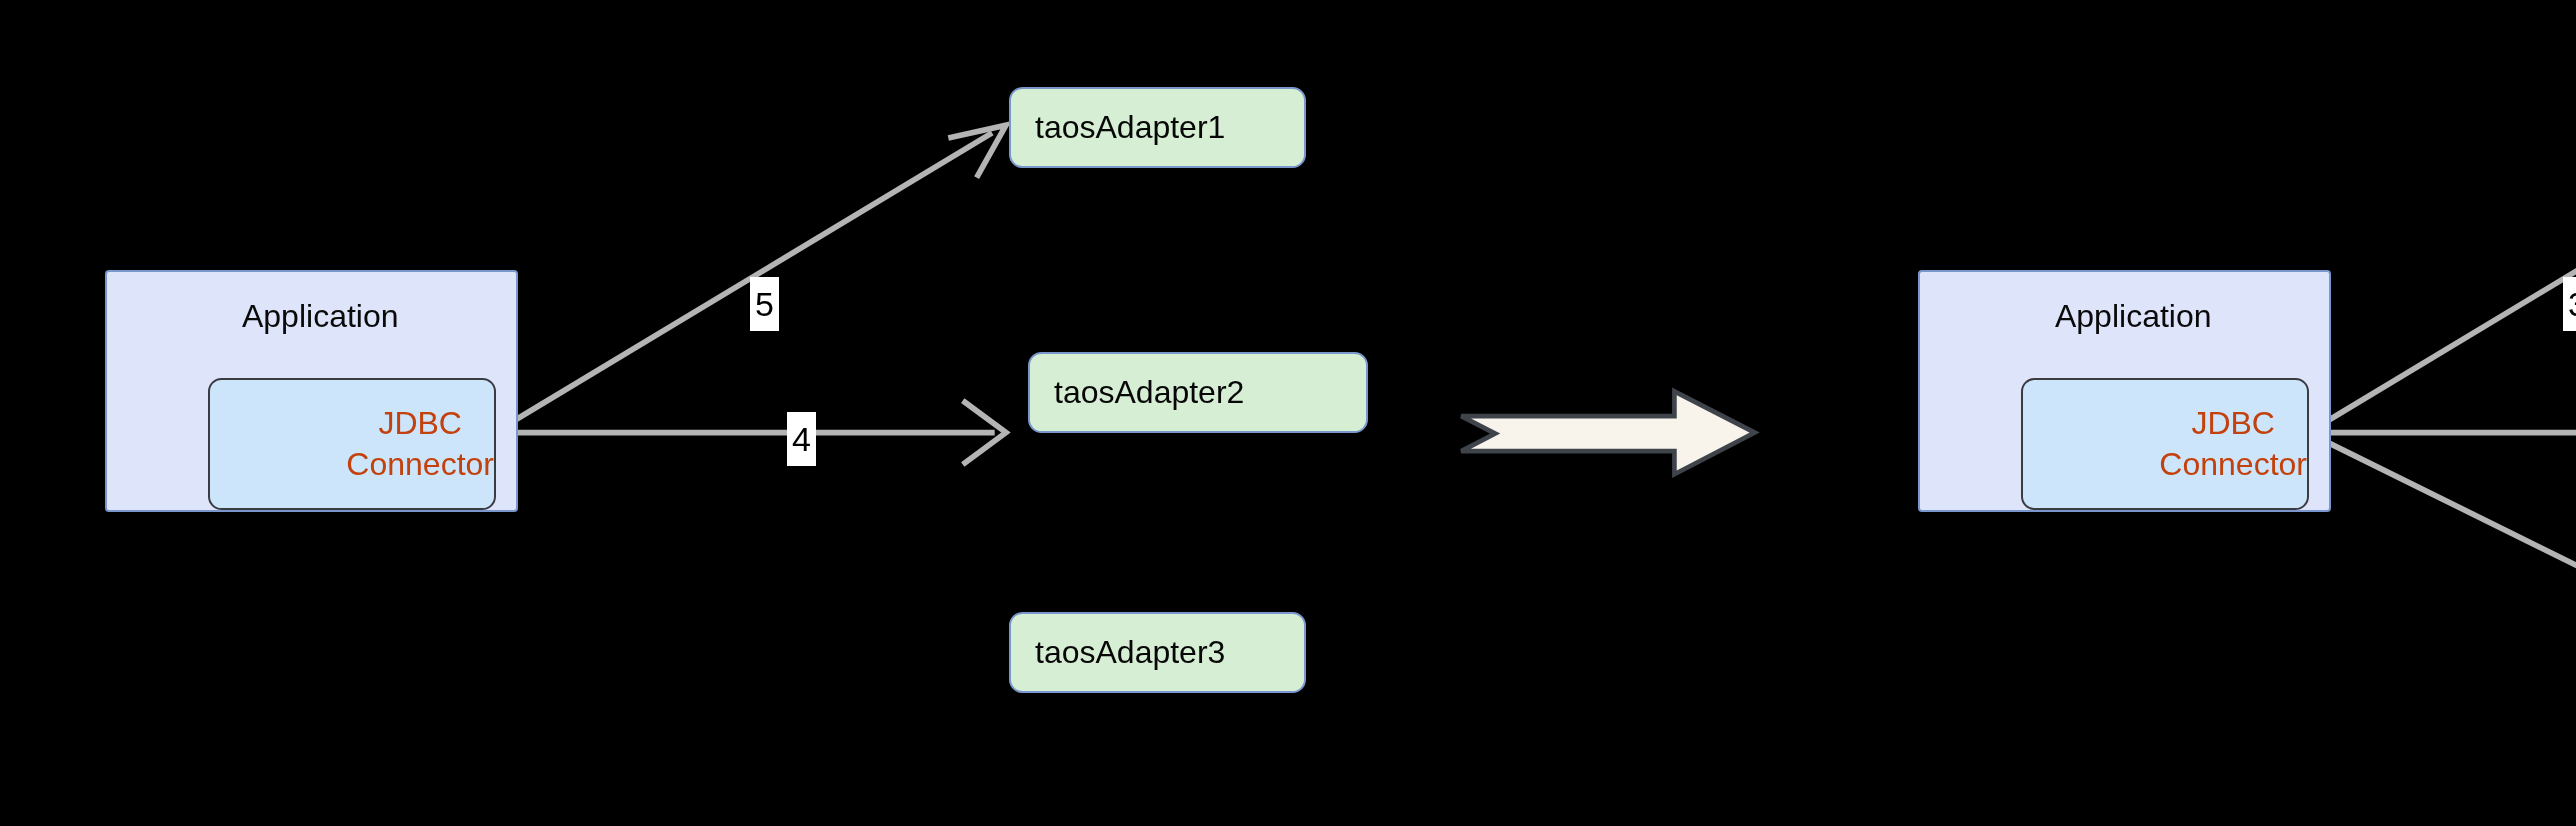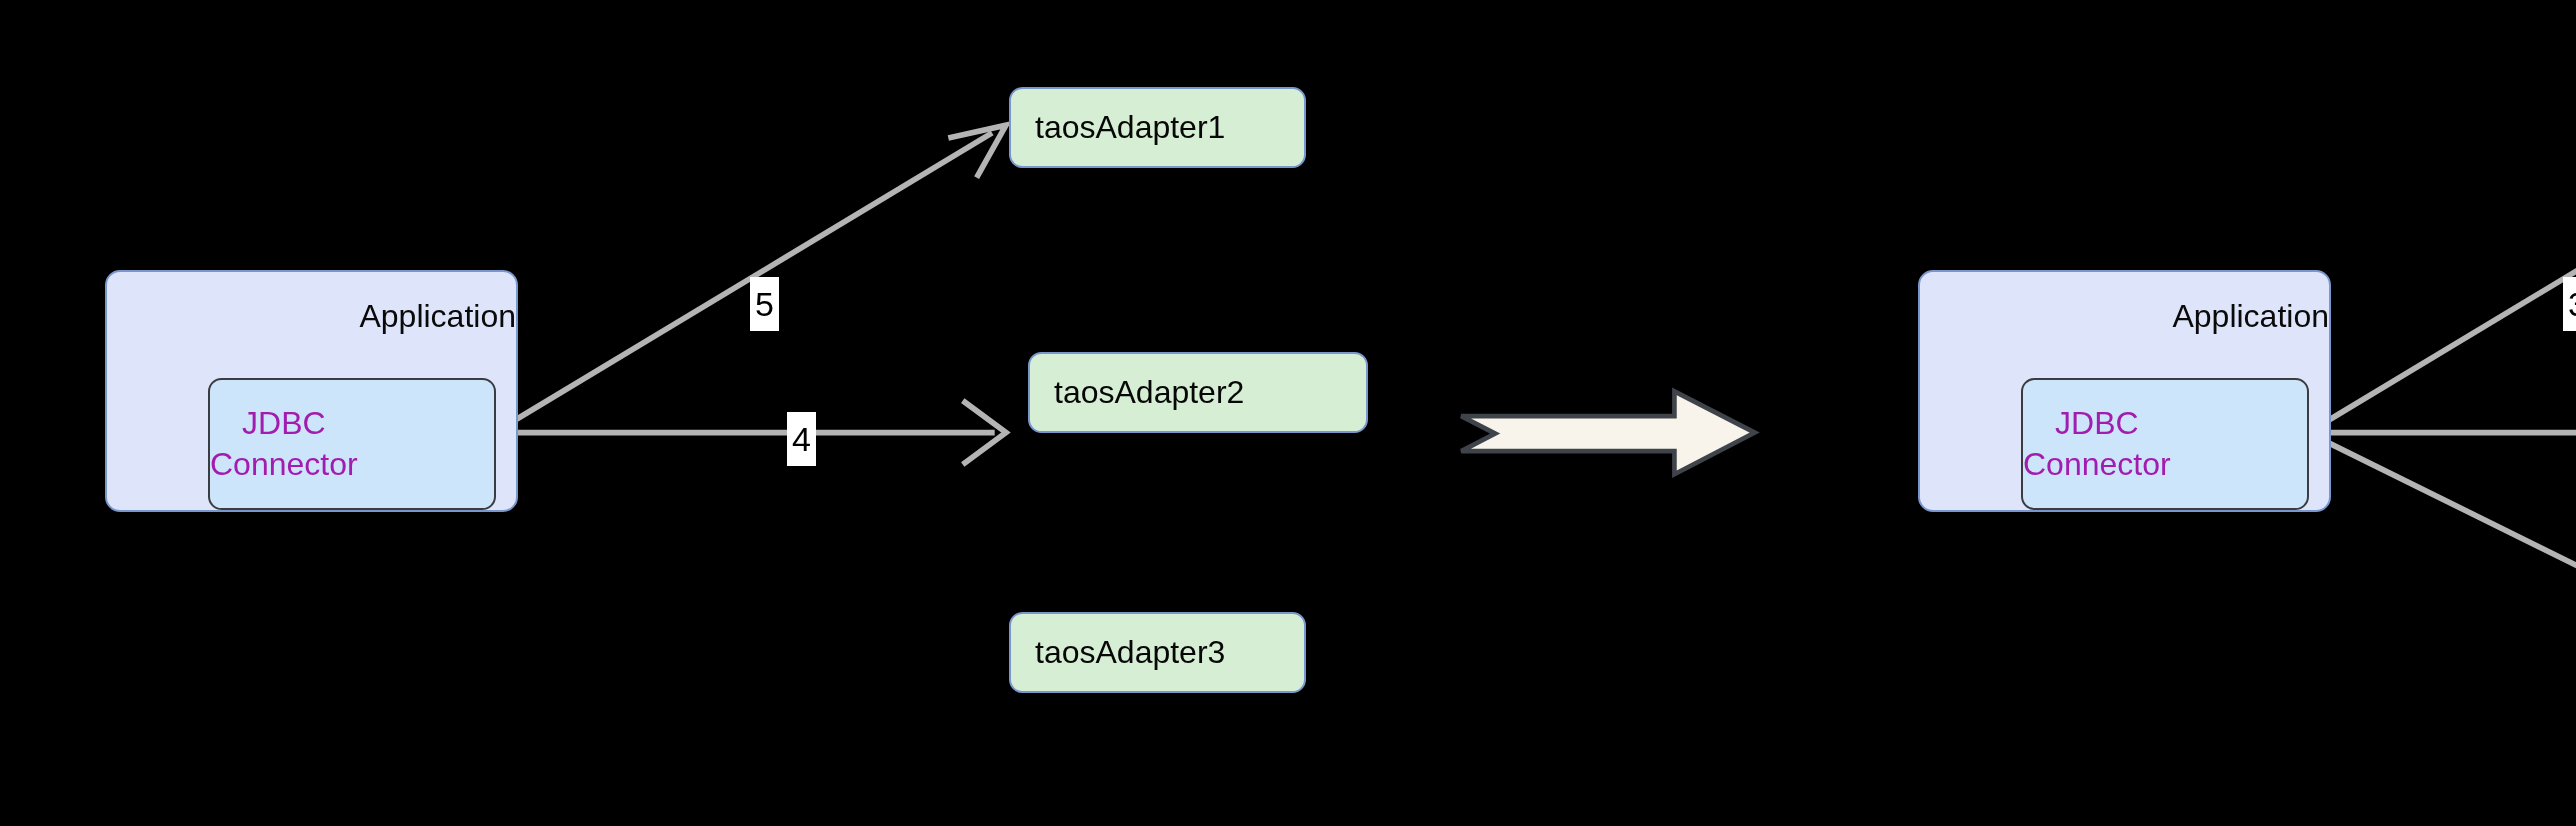--- a/index.html
+++ b/index.html
@@ -4,31 +4,31 @@
 <title>taosAdapter connection diagram</title>
 <style>
   html,body{margin:0;padding:0;background:#000;}
   body{width:3217px;height:826px;overflow:hidden;
        font-family:"Liberation Sans","DejaVu Sans",sans-serif;}
   #stage{position:relative;width:3217px;height:826px;background:#000;}
 
   
   .node{position:absolute;box-sizing:border-box;display:flex;}
   .app-box{
-    background:#dee5fb;border:2.1px solid #7a97cd;border-radius:15px;
-    align-items:flex-start;justify-content:flex-end;
+    background:#dee5fb;border:2.1px solid #7a97cd;border-radius:4px;
+    align-items:flex-start;justify-content:center;
   }
   .app-label{
     font-size:32px;color:#0a0a0a;line-height:1;
     padding:28px 0 0 17.5px;white-space:nowrap;
   }
   .jdbc-box{
     background:#cde5fa;border:2.6px solid #3b3b42;border-radius:13.4px;
-    align-items:center;justify-content:flex-start;text-align:center;
-    font-size:32px;color:#a21caf;line-height:1.28;
+    align-items:center;justify-content:flex-end;text-align:center;
+    font-size:32px;color:#c2410c;line-height:1.28;
   }
   .adapter-box{
     background:#d6eed4;border:2.1px solid #7a97cd;border-radius:13.4px;
     align-items:center;justify-content:flex-start;
     font-size:32px;color:#070707;padding-left:24px;white-space:nowrap;
   }
 
   
   .edge-label{
     position:absolute;background:#ffffff;color:#000;

